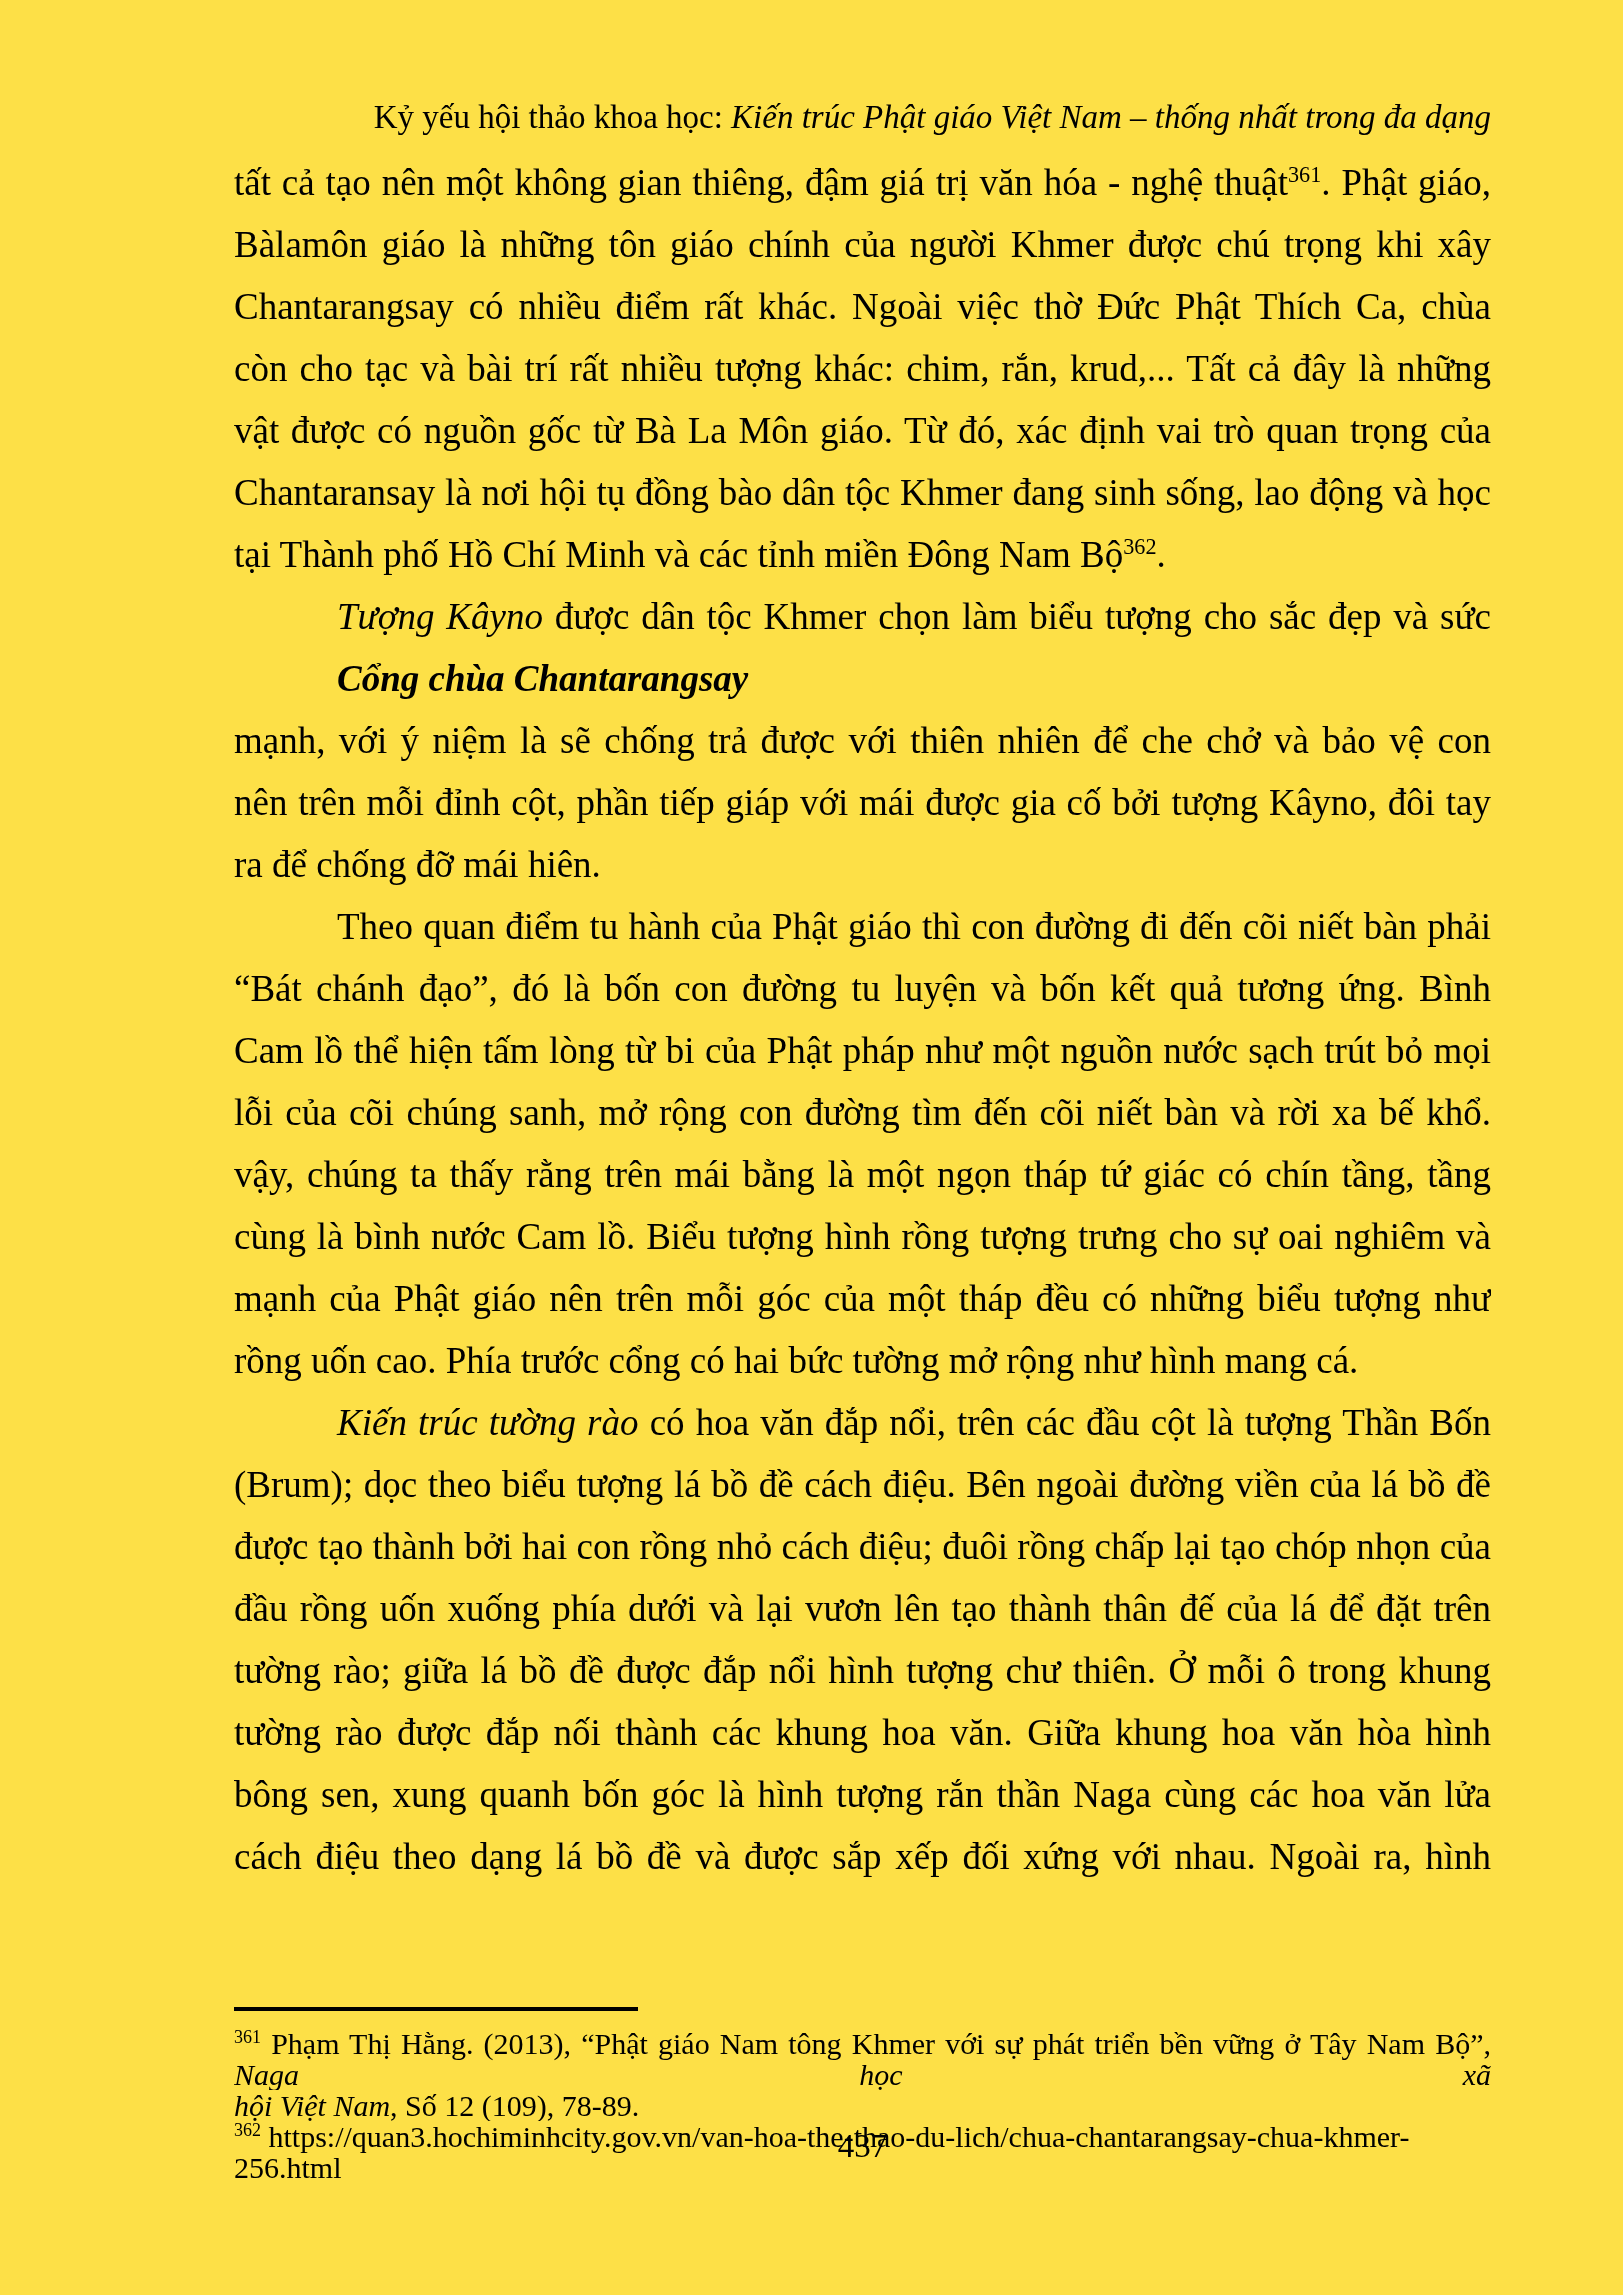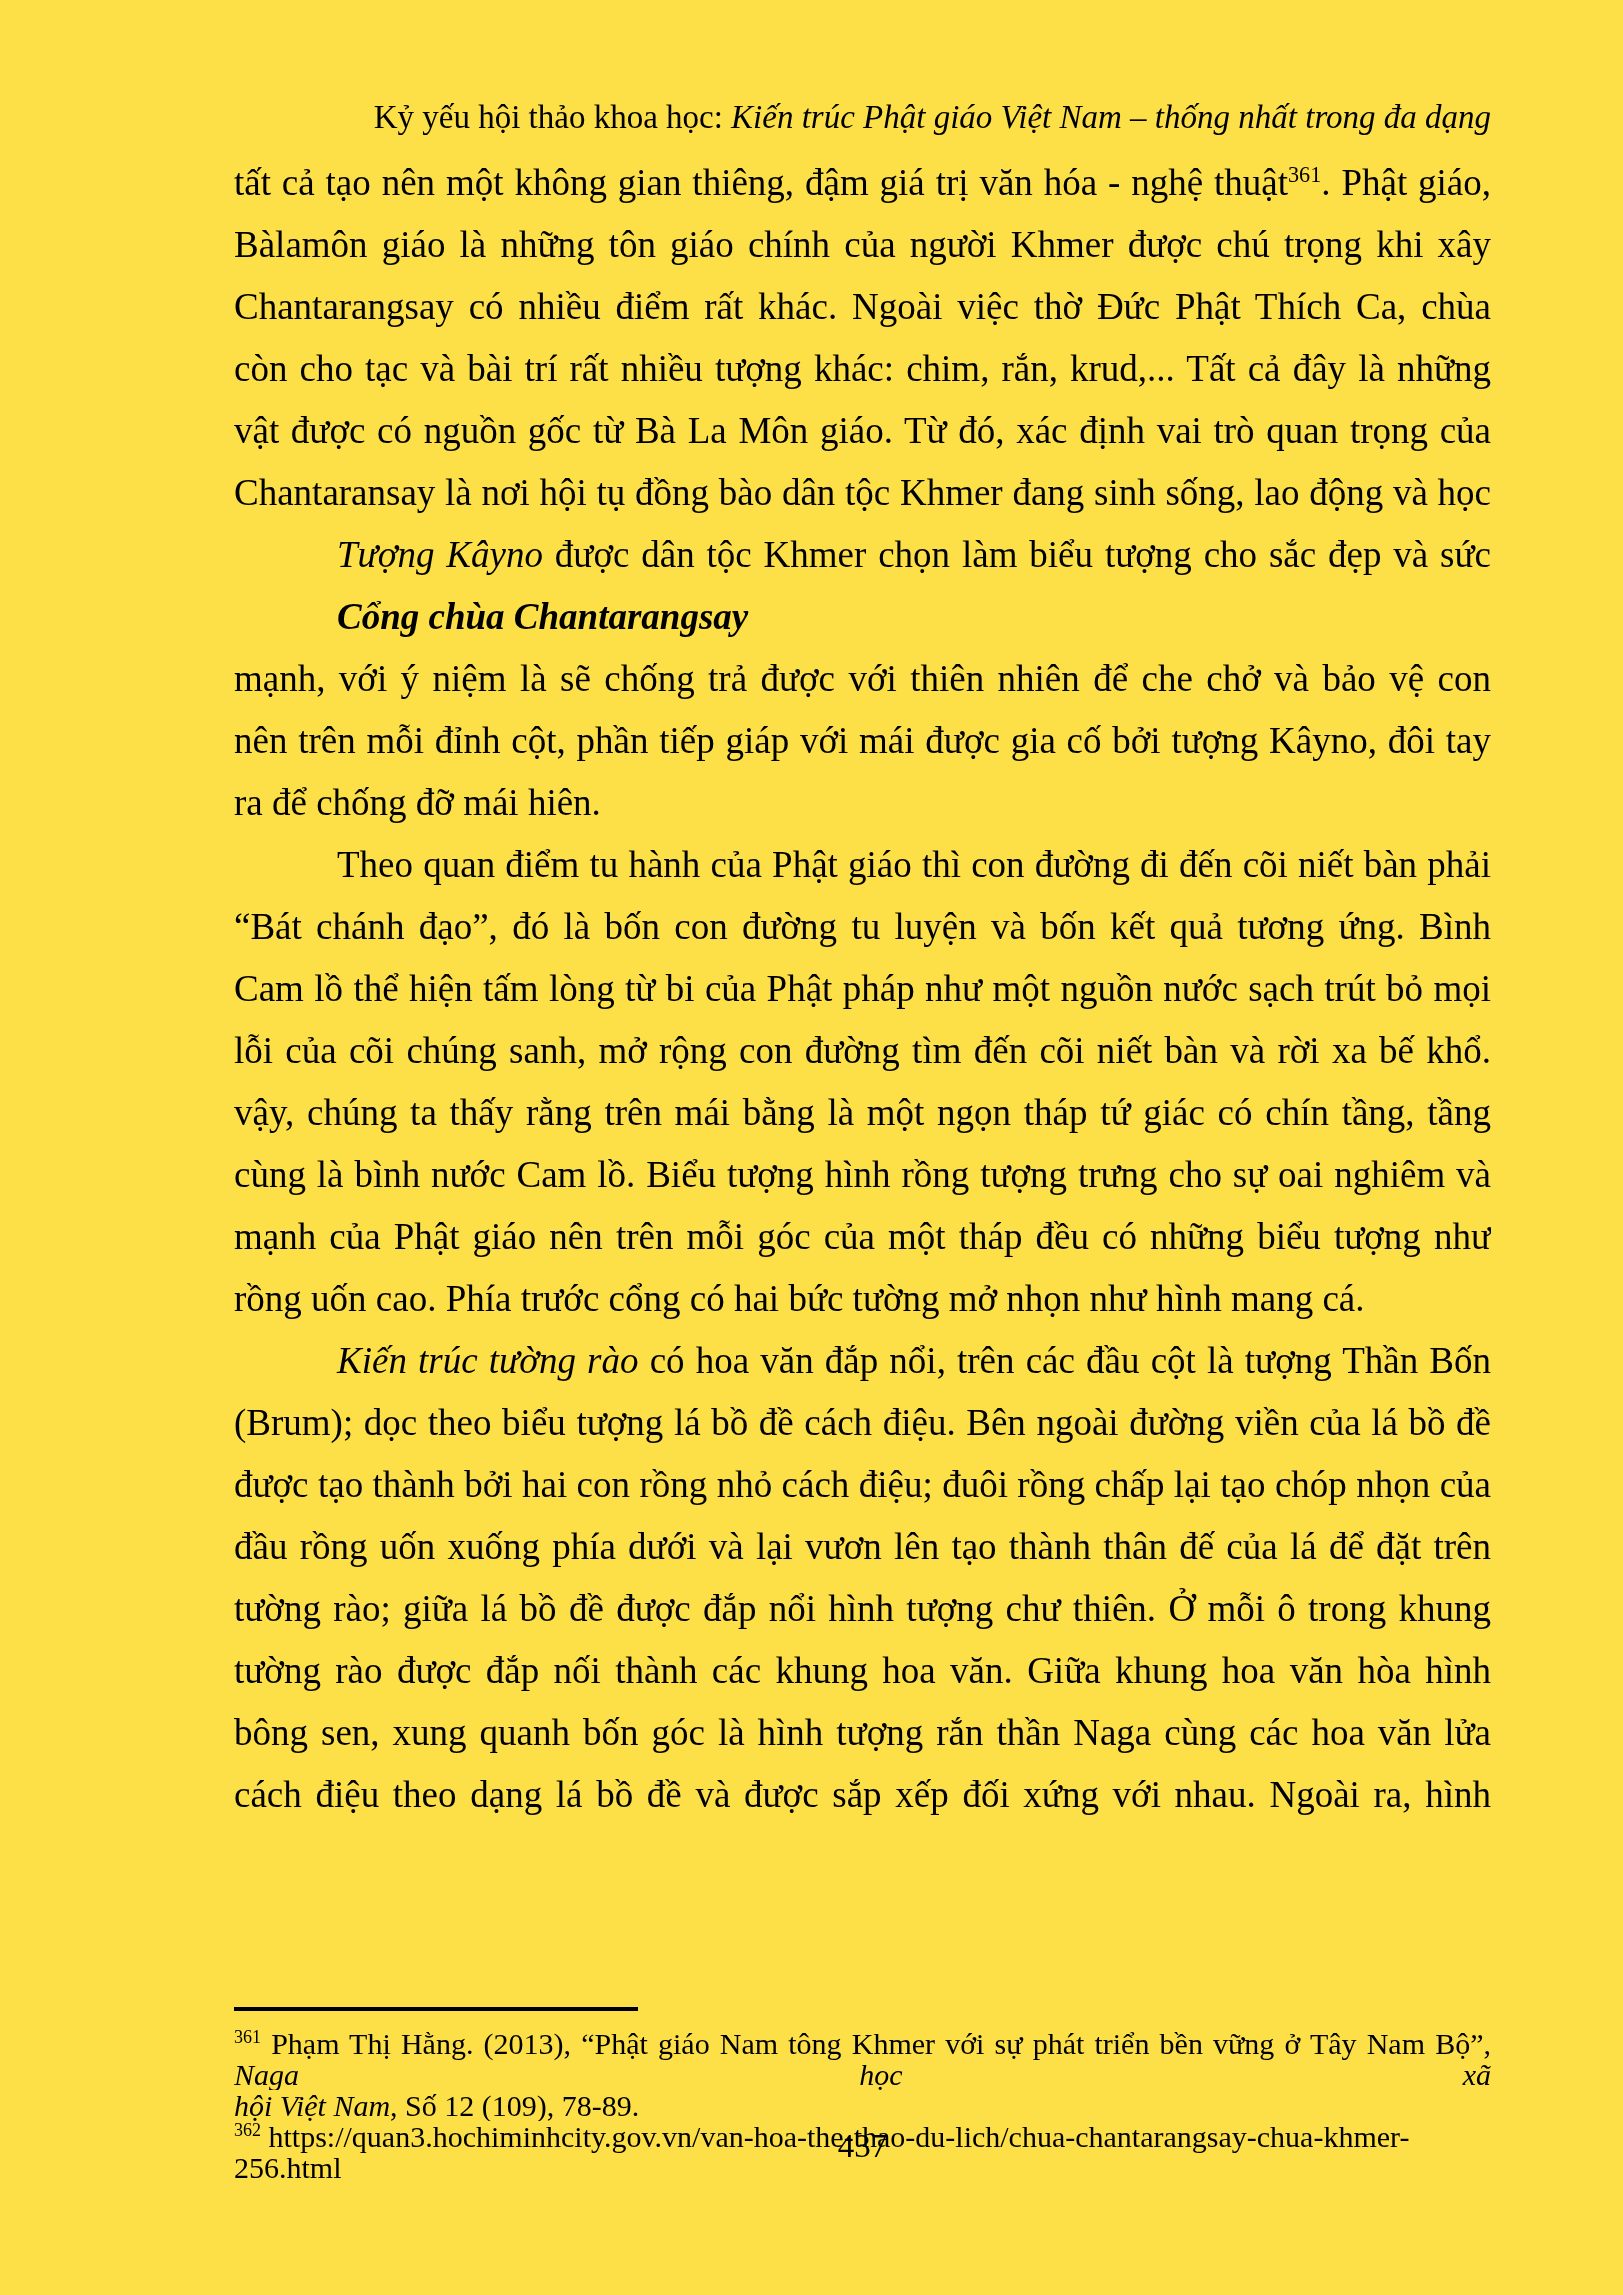--- a/index.html
+++ b/index.html
@@ -84,33 +84,34 @@
     <span class="hdr-regular">Kỷ yếu hội thảo khoa học: </span><span class="hdr-italic">Kiến trúc Phật giáo Việt Nam – thống nhất trong đa dạng</span>
   </div>
 
   <div class="body-block" id="body-lines">
       <div class="bline j"><span class="seg-r">tất cả tạo nên một không gian thiêng, đậm giá trị văn hóa - nghệ thuật</span><span class="seg-sup">361</span><span class="seg-r">. Phật giáo,</span></div>
       <div class="bline j"><span class="seg-r">Bàlamôn giáo là những tôn giáo chính của người Khmer được chú trọng khi xây dựng</span></div>
       <div class="bline j"><span class="seg-r">Chantarangsay có nhiều điểm rất khác. Ngoài việc thờ Đức Phật Thích Ca, chùa Khmer</span></div>
       <div class="bline j"><span class="seg-r">còn cho tạc và bài trí rất nhiều tượng khác: chim, rắn, krud,... Tất cả đây là những linh</span></div>
       <div class="bline j"><span class="seg-r">vật được có nguồn gốc từ Bà La Môn giáo. Từ đó, xác định vai trò quan trọng của chùa</span></div>
       <div class="bline j"><span class="seg-r">Chantaransay là nơi hội tụ đồng bào dân tộc Khmer đang sinh sống, lao động và học tập</span></div>
+      <div class="bline"><span class="seg-r">tại Thành phố Hồ Chí Minh và các tỉnh miền Đông Nam Bộ</span><span class="seg-sup">362</span><span class="seg-r">.</span></div>
       <div class="bline j ind"><span class="seg-i">Tượng Kâyno</span><span class="seg-r"> được dân tộc Khmer chọn làm biểu tượng cho sắc đẹp và sức</span></div>
       <div class="bline ind"><span class="seg-bi">Cổng chùa Chantarangsay</span></div>
       <div class="bline j"><span class="seg-r">mạnh, với ý niệm là sẽ chống trả được với thiên nhiên để che chở và bảo vệ con người</span></div>
       <div class="bline j"><span class="seg-r">nên trên mỗi đỉnh cột, phần tiếp giáp với mái được gia cố bởi tượng Kâyno, đôi tay dang</span></div>
       <div class="bline"><span class="seg-r">ra để chống đỡ mái hiên.</span></div>
       <div class="bline j ind"><span class="seg-r">Theo quan điểm tu hành của Phật giáo thì con đường đi đến cõi niết bàn phải là</span></div>
       <div class="bline j"><span class="seg-r">“Bát chánh đạo”, đó là bốn con đường tu luyện và bốn kết quả tương ứng. Bình nước</span></div>
       <div class="bline j"><span class="seg-r">Cam lồ thể hiện tấm lòng từ bi của Phật pháp như một nguồn nước sạch trút bỏ mọi tội</span></div>
       <div class="bline j"><span class="seg-r">lỗi của cõi chúng sanh, mở rộng con đường tìm đến cõi niết bàn và rời xa bế khổ. Do</span></div>
       <div class="bline j"><span class="seg-r">vậy, chúng ta thấy rằng trên mái bằng là một ngọn tháp tứ giác có chín tầng, tầng trên</span></div>
       <div class="bline j"><span class="seg-r">cùng là bình nước Cam lồ. Biểu tượng hình rồng tượng trưng cho sự oai nghiêm và sức</span></div>
       <div class="bline j"><span class="seg-r">mạnh của Phật giáo nên trên mỗi góc của một tháp đều có những biểu tượng như đuôi</span></div>
-      <div class="bline"><span class="seg-r">rồng uốn cao. Phía trước cổng có hai bức tường mở nhọn như hình mang cá.</span></div>
+      <div class="bline"><span class="seg-r">rồng uốn cao. Phía trước cổng có hai bức tường mở rộng như hình mang cá.</span></div>
       <div class="bline j ind"><span class="seg-i">Kiến trúc tường rào</span><span class="seg-r"> có hoa văn đắp nổi, trên các đầu cột là tượng Thần Bốn Mặt</span></div>
       <div class="bline j"><span class="seg-r">(Brum); dọc theo biểu tượng lá bồ đề cách điệu. Bên ngoài đường viền của lá bồ đề</span></div>
       <div class="bline j"><span class="seg-r">được tạo thành bởi hai con rồng nhỏ cách điệu; đuôi rồng chấp lại tạo chóp nhọn của lá;</span></div>
       <div class="bline j"><span class="seg-r">đầu rồng uốn xuống phía dưới và lại vươn lên tạo thành thân đế của lá để đặt trên thành</span></div>
       <div class="bline j"><span class="seg-r">tường rào; giữa lá bồ đề được đắp nổi hình tượng chư thiên. Ở mỗi ô trong khung của</span></div>
       <div class="bline j"><span class="seg-r">tường rào được đắp nối thành các khung hoa văn. Giữa khung hoa văn hòa hình tượng</span></div>
       <div class="bline j"><span class="seg-r">bông sen, xung quanh bốn góc là hình tượng rắn thần Naga cùng các hoa văn lửa được</span></div>
       <div class="bline j"><span class="seg-r">cách điệu theo dạng lá bồ đề và được sắp xếp đối xứng với nhau. Ngoài ra, hình tượng</span></div>
     </div>
 

